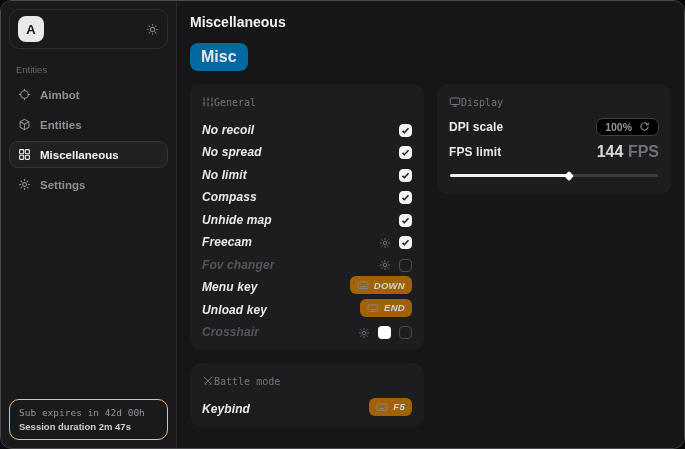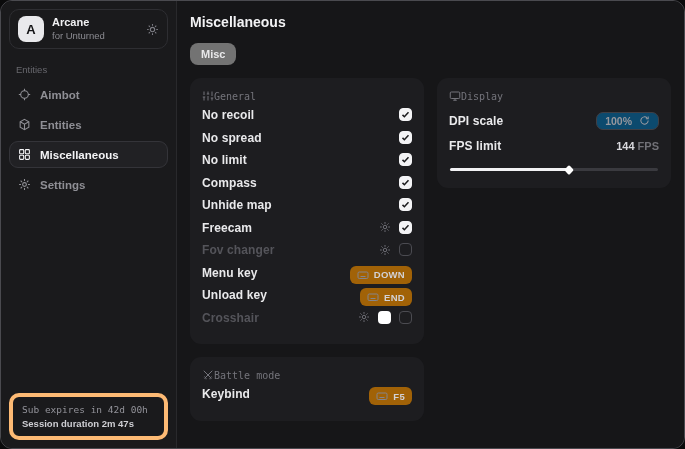--- a/index.html
+++ b/index.html
@@ -13,66 +13,62 @@
   .avatar { width:26px; height:26px; border-radius:8px; background:#e9e9ec; color:#141416; display:flex; align-items:center; justify-content:center; font-weight:bold; font-size:13px; }
   .brand-txt { display:flex; flex-direction:column; line-height:1.25; }
   .brand-title { font-size:11px; font-weight:700; color:#f1f1f3; }
   .brand-sub { font-size:9.5px; color:#8b8b91; }
   .brand-gear { margin-left:auto; color:#7b7b82; display:flex; }
   .category { margin:15px 7px 6px; font-size:9.5px; color:#67676d; }
   .nav { display:flex; flex-direction:column; gap:3px; }
   .nav-item { display:flex; align-items:center; gap:9px; padding:6px 8px; border-radius:9px; color:#8f8f95; font-size:11.5px; font-weight:600; border:1px solid transparent; cursor:default; }
   .nav-item.active { color:#f4f4f6; background:#212124; border-color:#343439; }
   .nav-item .icn { display:flex; }
-  .status { margin-top:auto; border:4px solid #fdba74; border-radius:10px; padding:7px 9px; display:flex; flex-direction:column; gap:3px; }
+  .status { margin-top:auto; border:1px solid #fdba74; border-radius:10px; padding:7px 9px; display:flex; flex-direction:column; gap:3px; }
   .status-l1 { font-family:"DejaVu Sans Mono", monospace; font-size:9.5px; color:#93939a; }
   .status-l2 { font-size:9.5px; color:#cfcfd4; font-weight:700; }
 
   
   .main { flex:1; padding:13px 13px 12px; background:#161618; display:flex; flex-direction:column; overflow:hidden; }
   .page-title { font-size:14px; font-weight:700; color:#f2f2f4; }
   .tabs { margin-top:13px; }
-  .tab { display:inline-block; background:#737373; color:#e8e8ea; font-size:11px; font-weight:600; padding:5px 11px; border-radius:8px; }
+  .tab { display:inline-block; background:#0369a1; color:#e8e8ea; font-size:16px; font-weight:600; padding:5px 11px; border-radius:8px; }
   .columns { display:flex; gap:13px; margin-top:13px; align-items:flex-start; }
   .col { display:flex; flex-direction:column; gap:13px; width:236px; }
   .card { background:#1d1d20; border-radius:11px; padding:10px 12px 11px; width:100%; }
   .card-h { display:flex; align-items:center; color:#74747b; font-family:"DejaVu Sans Mono", monospace; font-size:10px; margin:2px 0 6px; }
-  .row { display:flex; align-items:flex-start; min-height:22.5px; gap:6px; }
+  .row { display:flex; align-items:flex-end; min-height:22.5px; gap:6px;font-style:italic; }
   .row-label { font-size:12px; font-weight:700; color:#e9e9eb; flex:1; letter-spacing:.1px; }
   .row.dim .row-label { color:#54545a; }
   .controls { display:flex; align-items:center; gap:8px; }
   .gear-btn { color:#6f6f76; display:flex; cursor:default; }
   .checkbox { width:13px; height:13px; border-radius:4px; border:1.5px solid #4b4b51; display:flex; align-items:center; justify-content:center; color:transparent; }
   .checkbox.on { background:#f3f3f5; border-color:#f3f3f5; color:#1a1a1c; }
   .swatch { width:13px; height:13px; border-radius:4px; background:#ffffff; }
   .key-chip { display:flex; align-items:center; gap:5px; background:#a16207; border-radius:6px; padding:3px 7px; color:#d2d2d7; font-size:9.5px; font-weight:700; letter-spacing:.3px; }
   .key-chip .icn { color:#85858c; display:flex; }
 
   .d-row { display:flex; align-items:center; justify-content:space-between; min-height:25px; }
-  .dpi-chip { display:flex; align-items:center; gap:7px; background:#0c4a6e; border:1px solid #3f3f45; border-radius:7px; padding:2px 8px; font-size:10.5px; color:#97979d; font-weight:600; }
+  .dpi-chip { display:flex; align-items:center; gap:7px; background:#000000; border:1px solid #3f3f45; border-radius:7px; padding:2px 8px; font-size:10.5px; color:#97979d; font-weight:600; }
   .dpi-chip .icn { color:#9b9ba1; display:flex; }
-  .fps-val { font-size:11px; font-weight:700; color:#d9d9dd; }
+  .fps-val { font-size:16px; font-weight:700; color:#d9d9dd; }
   .fps-unit { color:#717177; }
   .slider { position:relative; height:3px; background:#3a3a3f; border-radius:2px; margin:10px 1px 6px; }
   .slider-fill { height:100%; background:#f2f2f4; border-radius:2px; }
   .slider-thumb { position:absolute; top:50%; transform:translate(-50%,-50%) rotate(45deg); width:7px; height:7px; background:#ffffff; border-radius:1.5px; }
   svg { display:block; }
 </style>
 </head>
 <body>
 
 <div class="window">
 
   <aside class="sidebar">
     <div class="brand">
       <div class="avatar">A</div>
-      <div class="brand-txt">
-        <span class="brand-title">Arcane</span>
-        <span class="brand-sub">for Unturned</span>
-      </div>
       <span class="brand-gear">
         <svg width="13" height="13" viewBox="0 0 24 24" fill="none" stroke="currentColor" stroke-width="2">
             <circle cx="12" cy="12" r="4"></circle>
             <path d="M12 2v3M12 19v3M2 12h3M19 12h3M5 5l2.2 2.2M16.8 16.8L19 19M19 5l-2.2 2.2M7.2 16.8L5 19"></path>
           </svg>
       </span>
     </div>
 
     <div class="category">Entities</div>
 

